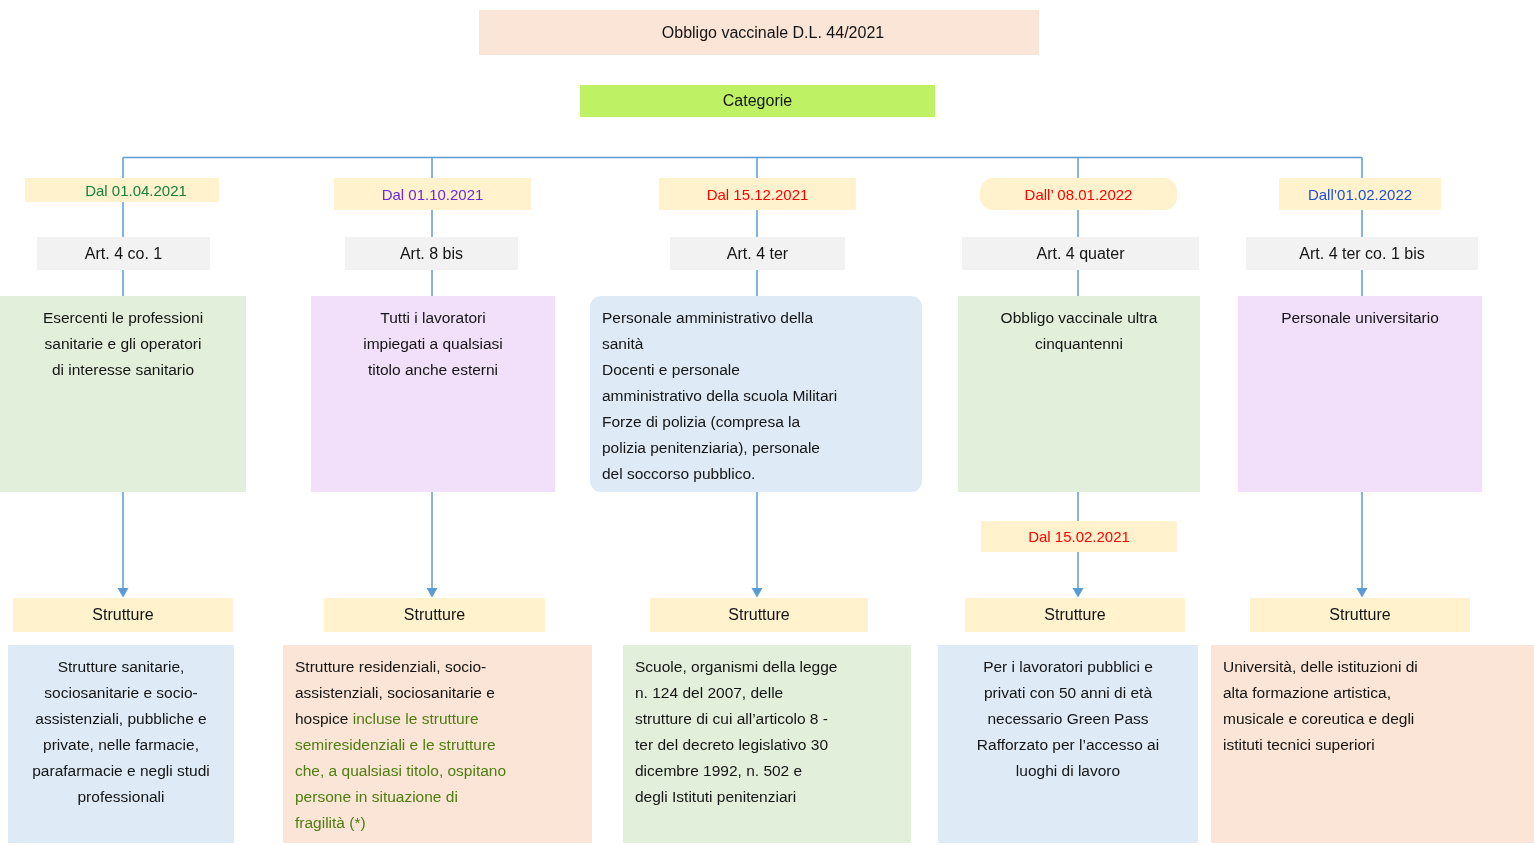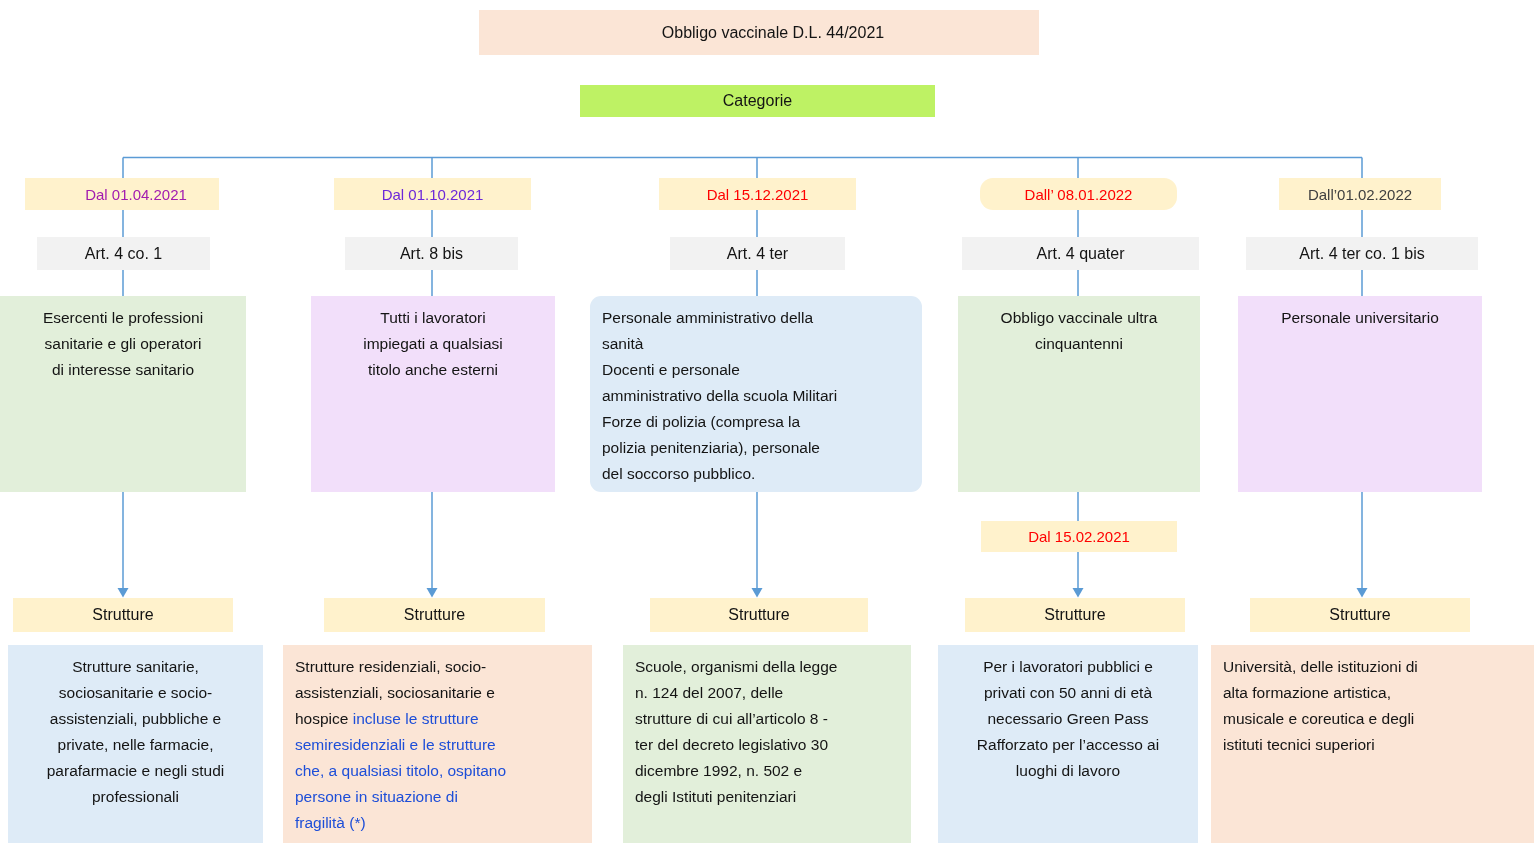--- a/index.html
+++ b/index.html
@@ -42,41 +42,41 @@
       <polygon points="1072.5,588 1083.5,588 1078,597.5" fill="#5B9BD5"></polygon>
       <line x1="1362" y1="157.5" x2="1362" y2="590" stroke="#5B9BD5" stroke-width="1.5"></line>
       <polygon points="1356.5,588 1367.5,588 1362,597.5" fill="#5B9BD5"></polygon>
     </svg>
 
   <div class="box flexc title-box" id="title-box" style="left: 479px; top: 10px; width: 560px; height: 45px; background: rgb(251, 229, 214); padding-left: 28px;">Obbligo vaccinale D.L. 44/2021</div>
 
   <div class="box flexc title-box" id="categories-box" style="left: 580px; top: 85px; width: 355px; height: 32px; background: #bef264;">Categorie</div>
 
   <div id="columns">
-      <div class="box flexc badge" style="left: 25px; top: 178px; width: 194px; height: 32px; background: rgb(255, 242, 204); color: #a21caf; padding-left: 28px;">Dal 01.04.2021</div>
+      <div class="box flexc badge" style="left: 25px; top: 178px; width: 194px; height: 24px; background: rgb(255, 242, 204); color: #15803d; padding-left: 28px;">Dal 01.04.2021</div>
       <div class="box flexc art-box" style="left: 37px; top: 237px; width: 173px; height: 33px; background: rgb(242, 242, 242); text-align: right;">Art. 4 co. 1</div>
       <div class="box text-box center" style="left: 0px; top: 296px; width: 246px; height: 196px; background: rgb(226, 239, 218);">Esercenti le professioni
 sanitarie e gli operatori
 di interesse sanitario</div>
       <div class="box flexc art-box" style="left: 13px; top: 598px; width: 220px; height: 34px; background: rgb(255, 242, 204);">Strutture</div>
-      <div class="box text-box center" style="left: 8px; top: 645px; width: 255px; height: 198px; background: rgb(222, 235, 247);"><span>Strutture sanitarie,
+      <div class="box text-box center" style="left: 8px; top: 645px; width: 226px; height: 198px; background: rgb(222, 235, 247);"><span>Strutture sanitarie,
 sociosanitarie e socio-
 assistenziali, pubbliche e
 private, nelle farmacie,
 parafarmacie e negli studi
 professionali</span></div>
       <div class="box flexc badge" style="left: 334px; top: 178px; width: 197px; height: 32px; background: rgb(255, 242, 204); color: #6d28d9;">Dal 01.10.2021</div>
       <div class="box flexc art-box" style="left: 345px; top: 237px; width: 173px; height: 33px; background: rgb(242, 242, 242);">Art. 8 bis</div>
       <div class="box text-box center" style="left: 311px; top: 296px; width: 244px; height: 196px; background: rgb(242, 223, 250);">Tutti i lavoratori
 impiegati a qualsiasi
 titolo anche esterni</div>
       <div class="box flexc art-box" style="left: 324px; top: 598px; width: 221px; height: 34px; background: rgb(255, 242, 204);">Strutture</div>
       <div class="box text-box left" style="left: 283px; top: 645px; width: 309px; height: 198px; background: rgb(251, 229, 214);"><span>Strutture residenziali, socio-
 assistenziali, sociosanitarie e
-hospice </span><span style="color: #1d4ed8;">incluse le strutture
+hospice </span><span style="color: #4d7c0f;">incluse le strutture
 semiresidenziali e le strutture
 che, a qualsiasi titolo, ospitano
 persone in situazione di
 fragilità (*)</span></div>
       <div class="box flexc badge" style="left: 659px; top: 178px; width: 197px; height: 32px; background: rgb(255, 242, 204); color: rgb(255, 0, 0);">Dal 15.12.2021</div>
       <div class="box flexc art-box" style="left: 670px; top: 237px; width: 175px; height: 33px; background: rgb(242, 242, 242);">Art. 4 ter</div>
       <div class="box text-box left" style="left: 590px; top: 296px; width: 332px; height: 196px; background: rgb(222, 235, 247); border-radius: 11px;">Personale amministrativo della
 sanità
 Docenti e personale
 amministrativo della scuola Militari
@@ -94,21 +94,21 @@
       <div class="box flexc art-box" style="left: 962px; top: 237px; width: 237px; height: 33px; background: rgb(242, 242, 242);">Art. 4 quater</div>
       <div class="box text-box center" style="left: 958px; top: 296px; width: 242px; height: 196px; background: rgb(226, 239, 218);">Obbligo vaccinale ultra
 cinquantenni</div>
       <div class="box flexc badge" style="left: 981px; top: 521px; width: 196px; height: 31px; background: rgb(255, 242, 204); color: rgb(255, 0, 0);">Dal 15.02.2021</div>
       <div class="box flexc art-box" style="left: 965px; top: 598px; width: 220px; height: 34px; background: rgb(255, 242, 204);">Strutture</div>
       <div class="box text-box center" style="left: 938px; top: 645px; width: 260px; height: 198px; background: rgb(222, 235, 247);"><span>Per i lavoratori pubblici e
 privati con 50 anni di età
 necessario Green Pass
 Rafforzato per l’accesso ai
 luoghi di lavoro</span></div>
-      <div class="box flexc badge" style="left: 1279px; top: 178px; width: 162px; height: 32px; background: rgb(255, 242, 204); color: #404040;">Dall’01.02.2022</div>
+      <div class="box flexc badge" style="left: 1279px; top: 178px; width: 162px; height: 32px; background: rgb(255, 242, 204); color: #1d4ed8;">Dall’01.02.2022</div>
       <div class="box flexc art-box" style="left: 1246px; top: 237px; width: 232px; height: 33px; background: rgb(242, 242, 242);">Art. 4 ter co. 1 bis</div>
       <div class="box text-box center" style="left: 1238px; top: 296px; width: 244px; height: 196px; background: rgb(242, 223, 250);">Personale universitario</div>
       <div class="box flexc art-box" style="left: 1250px; top: 598px; width: 220px; height: 34px; background: rgb(255, 242, 204);">Strutture</div>
       <div class="box text-box left" style="left: 1211px; top: 645px; width: 323px; height: 198px; background: rgb(251, 229, 214);"><span>Università, delle istituzioni di
 alta formazione artistica,
 musicale e coreutica e degli
 istituti tecnici superiori</span></div>
     </div>
 </div>
 

